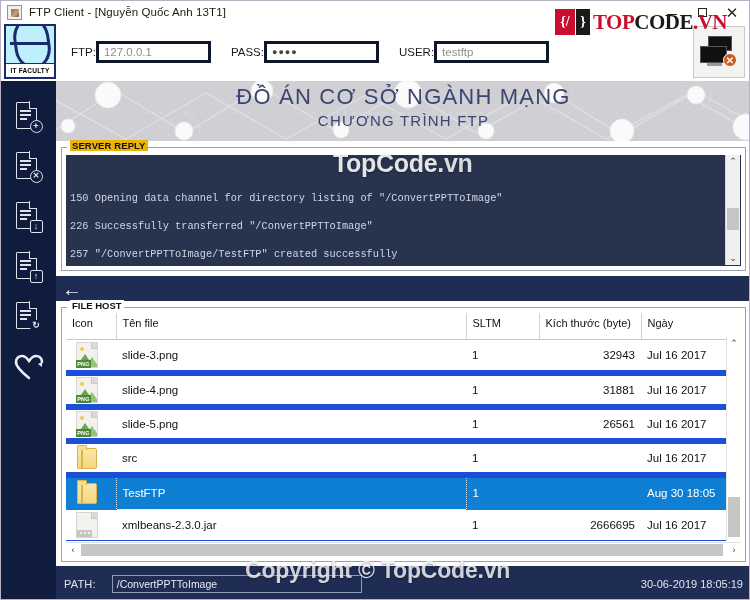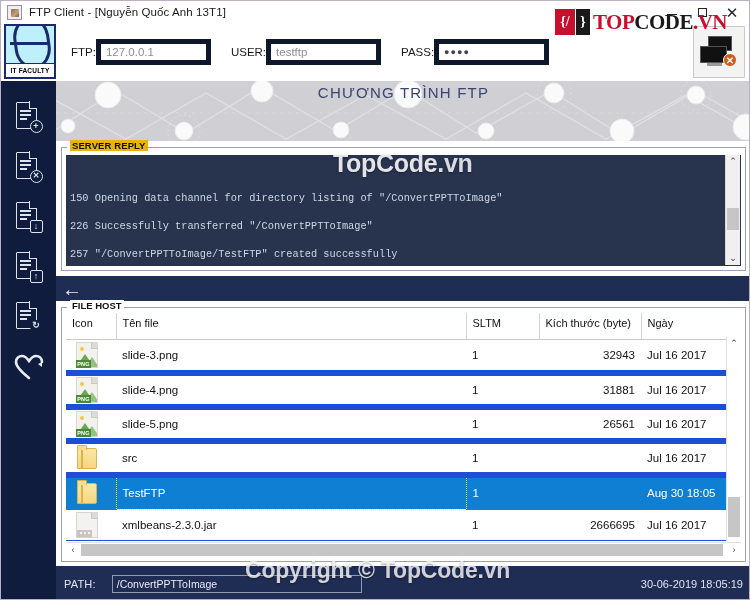--- a/index.html
+++ b/index.html
@@ -104,21 +104,21 @@
     height: 13px; background:#fff; color:#000; font-size:6.5px; font-weight:bold;
     display:flex; align-items:center; justify-content:center; letter-spacing:.2px;
   }
   .field-group {
     display: flex; align-items: center; margin-left: 0;
   }
   .field-label {
     font-size: 11.5px; color: #1a1a1a;
   }
   .field-input {
-    height: 22px; border: 5px solid #0f172a; background: #fff;
+    height: 22px; border: 3px solid #0f172a; background: #fff;
     font-size: 11.5px; color: #8d8d8d; padding: 8px 5px;
     display: flex; align-items: center;
     font-family: "Liberation Sans", sans-serif;
   }
   .disconnect-btn {
     position: absolute; right: 6px; top: 3px; width: 52px; height: 52px;
     border: 1px solid #c9c9c9; background: #f3f3f3;
     display: flex; align-items: center; justify-content: center;
   }
   .dc-art { position: relative; width: 38px; height: 32px; }
@@ -430,27 +430,27 @@
       <div class="fl-art"></div>
       <div class="fl-bar">IT FACULTY</div>
     </div>
 
     <div class="field-group" style="margin-left:70px;">
       <span class="field-label">FTP:</span>
       <span class="field-input" style="width:115px;">127.0.0.1</span>
     </div>
 
     <div class="field-group" style="margin-left:20px;">
+      <span class="field-label">PASS:</span>
+      <span class="field-input" style="width:115px; color:#444; letter-spacing:1px; font-size:9px;">●●●●</span>
+    </div>
+
+    <div class="field-group" style="margin-left:20px;">
       <span class="field-label">USER:</span>
       <span class="field-input" style="width:115px;">testftp</span>
-    </div>
-
-    <div class="field-group" style="margin-left:20px;">
-      <span class="field-label">PASS:</span>
-      <span class="field-input" style="width:115px; color:#444; letter-spacing:1px; font-size:9px;">●●●●</span>
     </div>
 
 
     <div class="disconnect-btn">
       <div class="dc-art">
         <span class="scr-back"></span>
         <span class="scr-front"></span>
         <span class="badge-x">✕</span>
       </div>
     </div>
@@ -542,20 +542,21 @@
           <circle cx="690" cy="46" r="13"></circle>
         <circle cx="12" cy="45" r="7"></circle>
       </g>
       <g fill="none" stroke="#e0e0e3" stroke-width="1" stroke-dasharray="2 3">
         <circle cx="128" cy="50" r="16"></circle>
           <circle cx="498" cy="12" r="17"></circle>
         <circle cx="640" cy="14" r="15"></circle>
       </g>
     </svg>
     <div class="banner-txt">
+      <div class="banner-t1">ĐỒ ÁN CƠ SỞ NGÀNH MẠNG</div>
       <div class="banner-t2">CHƯƠNG TRÌNH  FTP</div>
     </div>
   </div>
 
   <div class="server-panel">
     <div class="sp-group">
       <div class="sp-legend">SERVER REPLY</div>
       <div class="console">
         <div class="clip">
 <div>150 Opening data channel for directory listing of "/ConvertPPTToImage"</div>

